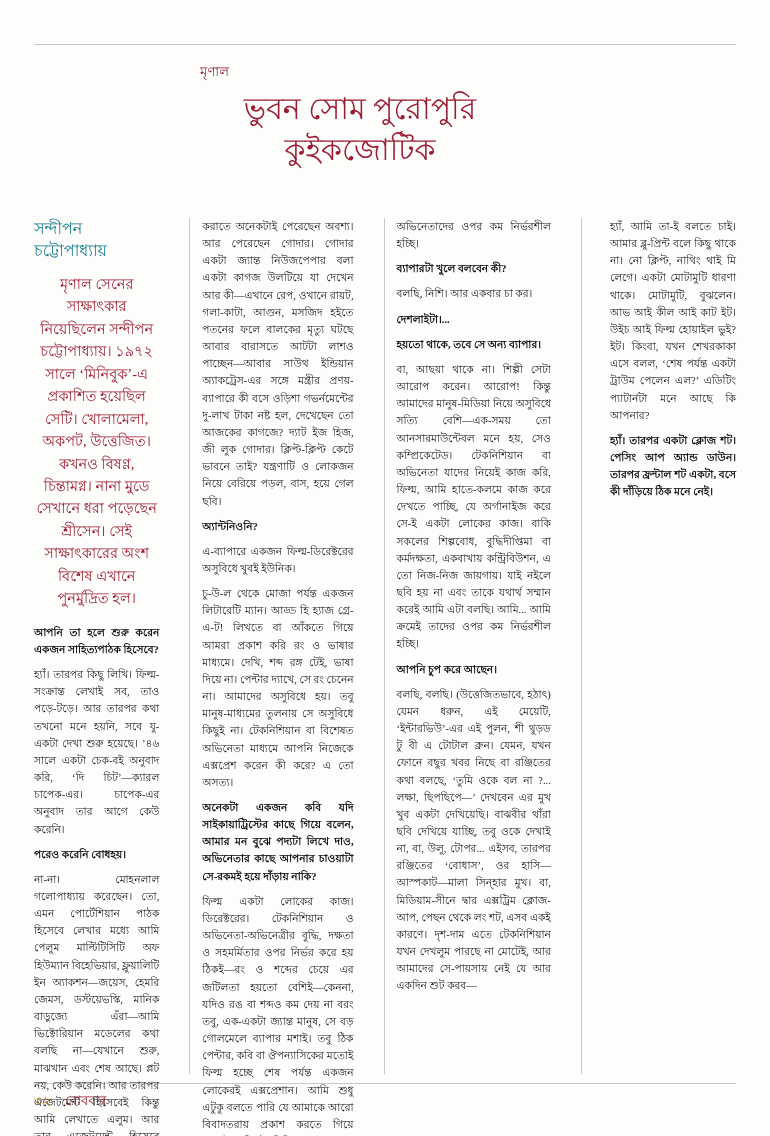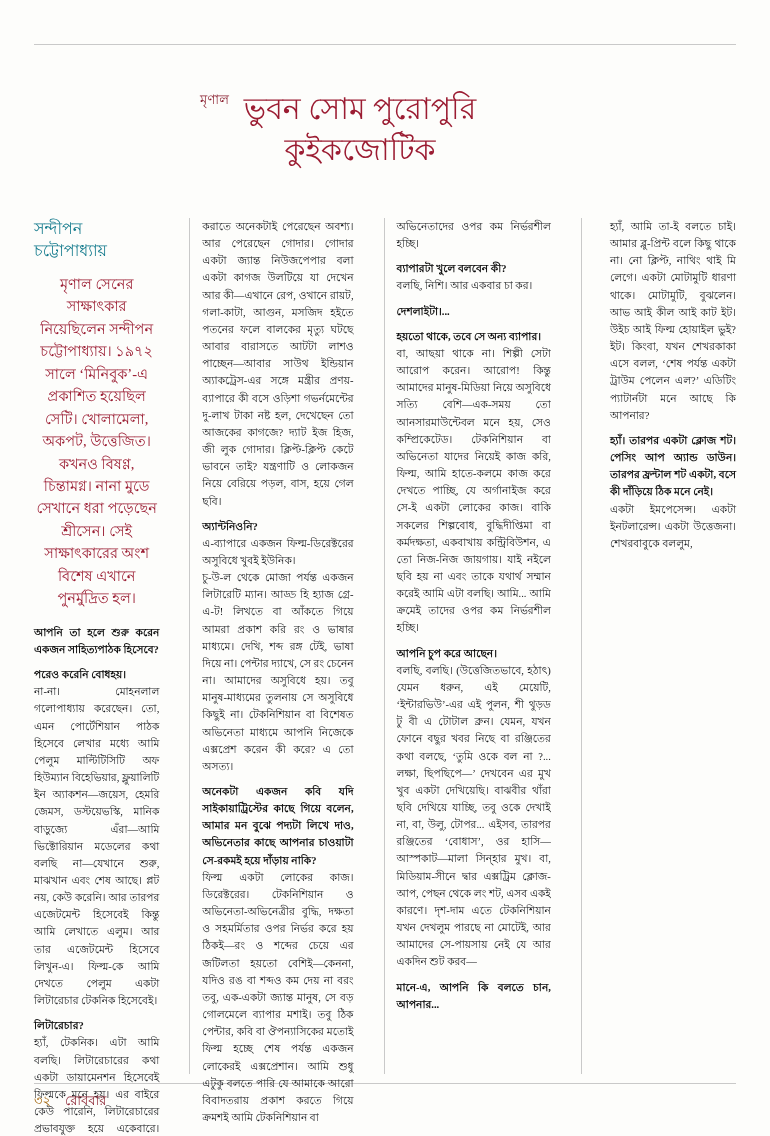--- a/index.html
+++ b/index.html
@@ -41,21 +41,20 @@
     background: #c9c9c9;
   }
 
   .running-head {
     position: absolute;
     left: 200px;
     top: 62px;
     font-size: 13px;
     color: #8a2030;
     letter-spacing: .2px;
-    margin-top: 28px;
   }
 
   .headline {
     position: absolute;
     left: 200px;
     top: 88px;
     width: 320px;
     color: #9b1c32;
     font-size: 30px;
     line-height: 1.38;
@@ -102,21 +101,21 @@
     text-align: center;
   }
   .q {
     font-weight: bold;
     color: #0e0e0e;
     margin: 8px 0 0 0;
   }
   p {
     margin: 0;
   }
-  p + p { margin-top: 0; }
+  p + p { margin-top: 8px; }
 
   .folio {
     position: absolute;
     left: 34px;
     bottom: 24px;
     font-size: 13px;
     color: #1a1a1a;
   }
   .folio .num { color: #a16207; margin-right: 14px; }
   .folio .mag { color: #8a2030; }
@@ -137,20 +136,21 @@
     <div>কুইকজোটিক</div>
   </div>
 
   <div class="columns">
 
     <div class="col c1">
       <div class="byline">সন্দীপন চট্টোপাধ্যায়</div>
       <div class="standfirst">মৃণাল সেনের সাক্ষাৎকার নিয়েছিলেন সন্দীপন চট্টোপাধ্যায়। ১৯৭২ সালে ‘মিনিবুক’-এ প্রকাশিত হয়েছিল সেটি। খোলামেলা, অকপট, উত্তেজিত। কখনও বিষণ্ণ, চিন্তামগ্ন। নানা মুডে সেখানে ধরা পড়েছেন শ্রীসেন। সেই সাক্ষাৎকারের অংশ বিশেষ এখানে পুনর্মুদ্রিত হল।</div>
       <div class="body">
           <p class="q">আপনি তা হলে শুরু করেন একজন সাহিত্যপাঠক হিসেবে?</p>
+          <p class="a">হ্যাঁ। তারপর কিছু লিখি। ফিল্ম-সংক্রান্ত লেখাই সব, তাও পড়ে-টড়ে। আর তারপর কথা তখনো মনে হয়নি, সবে যু-একটা দেখা শুরু হয়েছে। ’৪৬ সালে একটা চেক-বই অনুবাদ করি, ‘দি চিট’—ক্যারল চাপেক-এর। চাপেক-এর অনুবাদ তার আগে কেউ করেনি।</p>
           <p class="q">পরেও করেনি বোধহয়।</p>
           <p class="a">না-না। মোহনলাল গলোপাধ্যায় করেছেন। তো, এমন পোর্টেশিয়ান পাঠক হিসেবে লেখার মধ্যে আমি পেলুম মাল্টিটিসিটি অফ হিউম্যান বিহেভিয়ার, ফ্লুয়ালিটি ইন অ্যাকশন—জয়েস, হেমরি জেমস, ডস্টয়েভস্কি, মানিক বাড়ুজ্যে এঁরা—আমি ভিক্টোরিয়ান মডেলের কথা বলছি না—যেখানে শুরু, মাঝখান এবং শেষ আছে। প্লট নয়, কেউ করেনি। আর তারপর এজেটমেন্ট হিসেবেই কিন্তু আমি লেখাতে এলুম। আর তার এজেটমেন্ট হিসেবে লিখুন-এ। ফিল্ম-কে আমি দেখতে পেলুম একটা লিটারেচার টেকনিক হিসেবেই।</p>
           <p class="q">লিটারেচার?</p>
           <p class="a">হ্যাঁ, টেকনিক। এটা আমি বলছি। লিটারেচারের কথা একটা ডায়ামেনশন হিসেবেই ফিল্মকে মনে হয়। এর বাইরে কেউ পারেনি, লিটারেচারের প্রভাবযুক্ত হয়ে একেবারে। আপনি এসে আগে খেলিনিনা কথা বলছিলেন। খেলিনি সম্পূর্ণ নিউ ল্যাঙ্গুয়েজ হিসেবে দাঁড়</p>
         </div>
     </div>
 
     <div class="col c2">
       <div class="body">
           <p class="a">করাতে অনেকটাই পেরেছেন অবশ্য। আর পেরেছেন গোদার। গোদার একটা জ্যান্ত নিউজপেপার বলা একটা কাগজ উলটিয়ে যা দেখেন আর কী—এখানে রেপ, ওখানে রায়ট, গলা-কাটা, আগুন, মসজিদ হইতে পতনের ফলে বালকের মৃত্যু ঘটছে আবার বারাসতে আটটা লাশও পাচ্ছেন—আবার সাউথ ইন্ডিয়ান অ্যাকট্রেস-এর সঙ্গে মন্ত্রীর প্রণয়-ব্যাপারে কী বসে ওড়িশা গভর্নমেন্টের দু-লাখ টাকা নষ্ট হল, দেখেছেন তো আজকের কাগজে? দ্যাট ইজ হিজ, জী লুক গোদার। ক্লিপ্ট-ক্লিপ্ট কেটে ভাবনে তাই? যন্ত্রণাটি ও লোকজন নিয়ে বেরিয়ে পড়ল, বাস, হয়ে গেল ছবি।</p>
@@ -165,29 +165,27 @@
     <div class="col c3">
       <div class="body">
           <p class="a">অভিনেতাদের ওপর কম নির্ভরশীল হচ্ছি।</p>
           <p class="q">ব্যাপারটা খুলে বলবেন কী?</p>
           <p class="a">বলছি, নিশি। আর একবার চা কর।</p>
           <p class="q">দেশলাইটা।...</p>
           <p class="q">হয়তো থাকে, তবে সে অন্য ব্যাপার।</p>
           <p class="a">বা, আছয়া থাকে না। শিল্পী সেটা আরোপ করেন। আরোপ! কিন্তু আমাদের মানুষ-মিডিয়া নিয়ে অসুবিধে সত্যি বেশি—এক-সময় তো আনসারমাউন্টেবল মনে হয়, সেও কম্প্রিকেটেড। টেকনিশিয়ান বা অভিনেতা যাদের নিয়েই কাজ করি, ফিল্ম, আমি হাতে-কলমে কাজ করে দেখতে পাচ্ছি, যে অর্গানাইজ করে সে-ই একটা লোকের কাজ। বাকি সকলের শিল্পবোধ, বুদ্ধিদীপ্তিমা বা কর্মদক্ষতা, একবাখায় কন্ট্রিবিউশন, এ তো নিজ-নিজ জায়গায়। যাই নইলে ছবি হয় না এবং তাকে যথার্থ সম্মান করেই আমি এটা বলছি। আমি... আমি ক্রমেই তাদের ওপর কম নির্ভরশীল হচ্ছি।</p>
           <p class="q">আপনি চুপ করে আছেন।</p>
           <p class="a">বলছি, বলছি। (উত্তেজিতভাবে, হঠাৎ) যেমন ধরুন, এই মেয়েটি, ‘ইন্টারভিউ’-এর এই পুলন, শী থুড়ড টু বী এ টোটাল ব্রুন। যেমন, যখন ফোনে বছুর খবর নিছে বা রঞ্জিতের কথা বলছে, ‘তুমি ওকে বল না ?... লক্ষা, ছিপছিপে—’ দেখবেন এর মুখ খুব একটা দেখিয়েছি। বাঝবীর থাঁরা ছবি দেখিয়ে যাচ্ছি, তবু ওকে দেখাই না, বা, উলু, টোপর... এইসব, তারপর রঞ্জিতের ‘বোধাস’, ওর হাসি—আস্পকাট—মালা সিন্হার মুখ। বা, মিডিয়াম-সীনে দ্বার এক্সট্রিম ক্লোজ-আপ, পেছন থেকে লং শট, এসব একই কারণে। দৃশ-দাম এতে টেকনিশিয়ান যখন দেখলুম পারছে না মোটেই, আর আমাদের সে-পায়সায় নেই যে আর একদিন শুট করব—</p>
-          <p class="q">মানে-এ, আপনি কি বলতে চান, আপনার...</p>
         </div>
     </div>
 
     <div class="col c4">
       <div class="body">
           <p class="a">হ্যাঁ, আমি তা-ই বলতে চাই। আমার ব্লু-প্রিন্ট বলে কিছু থাকে না। নো ক্লিপ্ট, নাথিং থাই মি লেগে। একটা মোটামুটি ধারণা থাকে। মোটামুটি, বুঝলেন। আভ আই কীল আই কাট ইট। উইচ আই ফিল্ম হোয়াইল ভুই? ইট। কিংবা, যখন শেখরকাকা এসে বলল, ‘শেষ পর্যন্ত একটা ট্রাউম পেলেন এল?’ এডিটিং প্যাটার্নটা মনে আছে কি আপনার?</p>
           <p class="q">হ্যাঁ। তারপর একটা ক্লোজ শট। পেসিং আপ অ্যান্ড ডাউন। তারপর ফ্রন্টাল শট একটা, বসে কী দাঁড়িয়ে ঠিক মনে নেই।</p>
-          <p class="a">একটা ইমপেসেন্স। একটা ইনটলারেন্স। একটা উত্তেজনা। শেখরবাবুকে বললুম,</p>
         </div>
     </div>
 
   </div>
 
   <div class="folio">
     <span class="num">৩২</span><span class="mag">রোববার</span>
   </div>
 
 </div>

